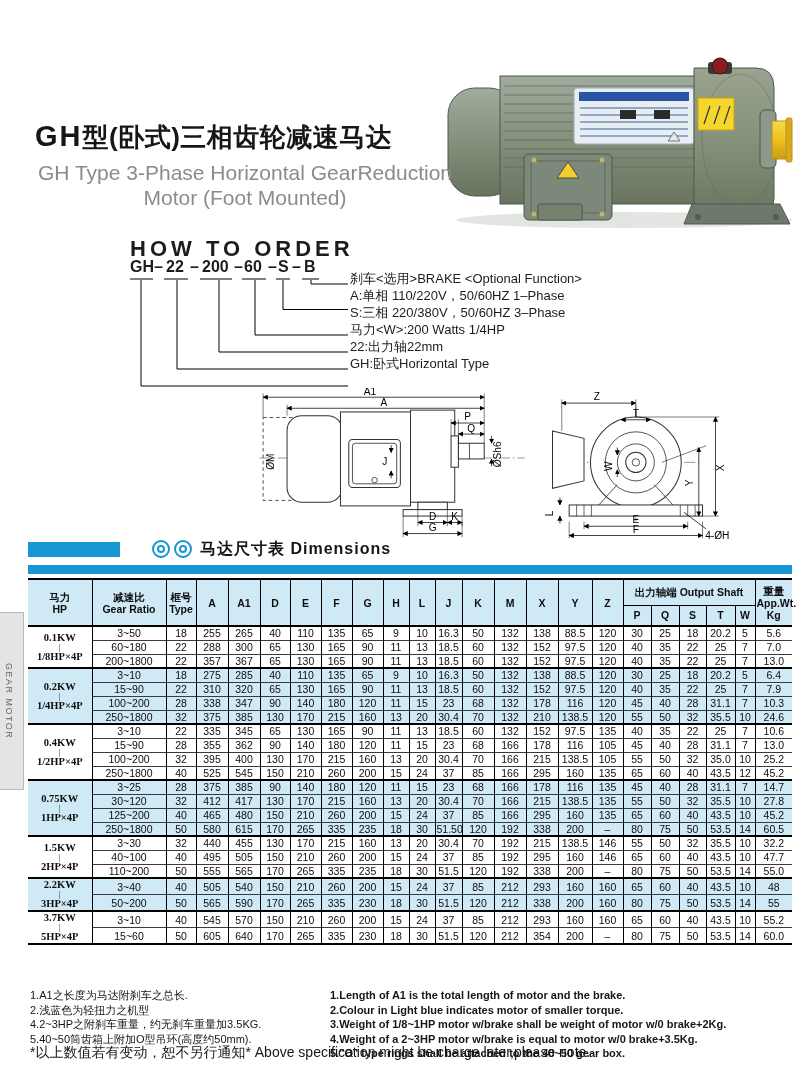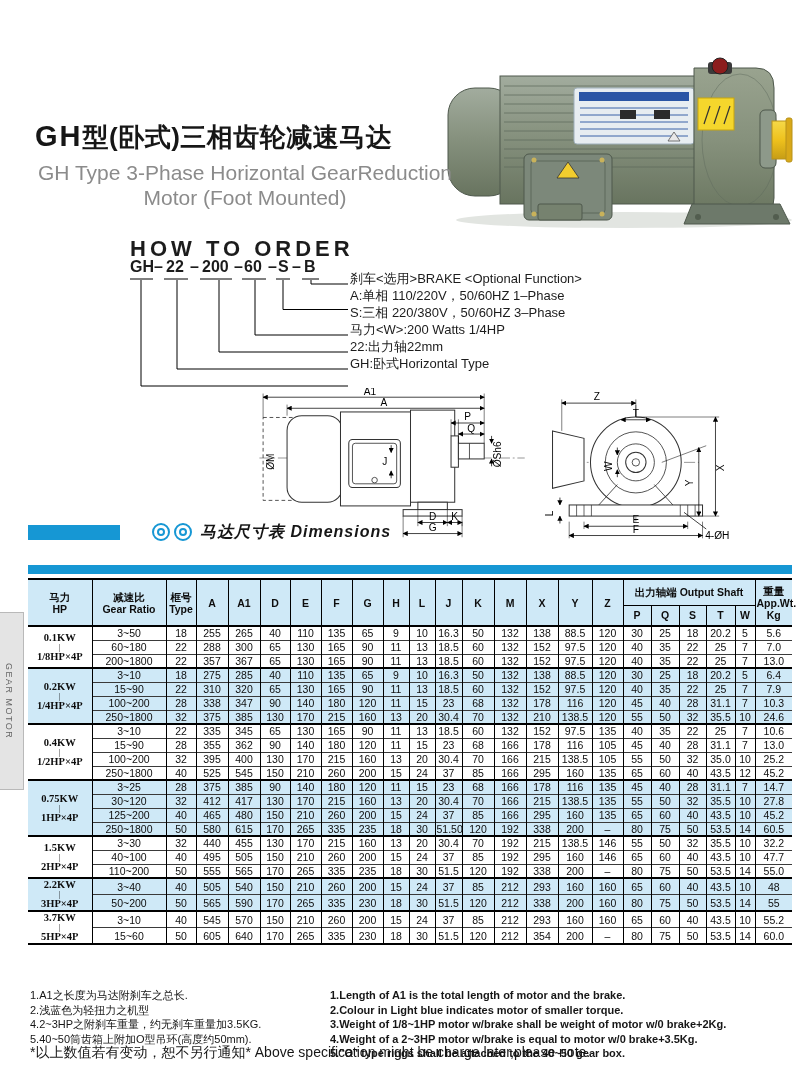--- a/index.html
+++ b/index.html
@@ -33,21 +33,21 @@
   .svg-front { position:absolute; left:528px; top:6px; }
   .dim-line { stroke:#000; stroke-width:.8; fill:none; }
   .ext-line { stroke:#000; stroke-width:.55; fill:none; }
   .outline { stroke:#333; stroke-width:1.1; fill:#fff; }
   .outline2 { stroke:#333; stroke-width:.9; fill:none; }
   .cline { stroke:#444; stroke-width:.6; stroke-dasharray:12 3 2 3; fill:none; }
   .dash { stroke:#333; stroke-width:.9; stroke-dasharray:4 3; fill:none; }
   .dtext { font-size:11px; fill:#000; font-family:"Liberation Sans",sans-serif; }
 
   
-  .sec-header { position:absolute; left:28px; top:522px; width:764px; height:22px;font-style:italic; }
+  .sec-header { position:absolute; left:28px; top:539px; width:764px; height:22px; }
   .sec-bar { position:absolute; left:0; top:3px; width:92px; height:15px; background:var(--accent); }
   .sec-icons { position:absolute; left:124px; top:1px; display:flex; gap:4px; }
   .ring { width:18px; height:18px; border:2px solid var(--accent); border-radius:50%; display:flex; align-items:center; justify-content:center; }
   .ring i { width:8px; height:8px; border:2px solid var(--accent); border-radius:50%; display:block; }
   .sec-title { position:absolute; left:172px; top:0; font-size:16px; font-weight:bold; color:#161616; letter-spacing:1px; }
 
   
   .blue-strip { position:absolute; left:28px; top:565px; width:764px; height:9px; background:var(--accent); }
   .tbl-wrap { position:absolute; left:28px; top:578px; width:764px; }
   table.dim { border-collapse:collapse; table-layout:fixed; width:764px;

